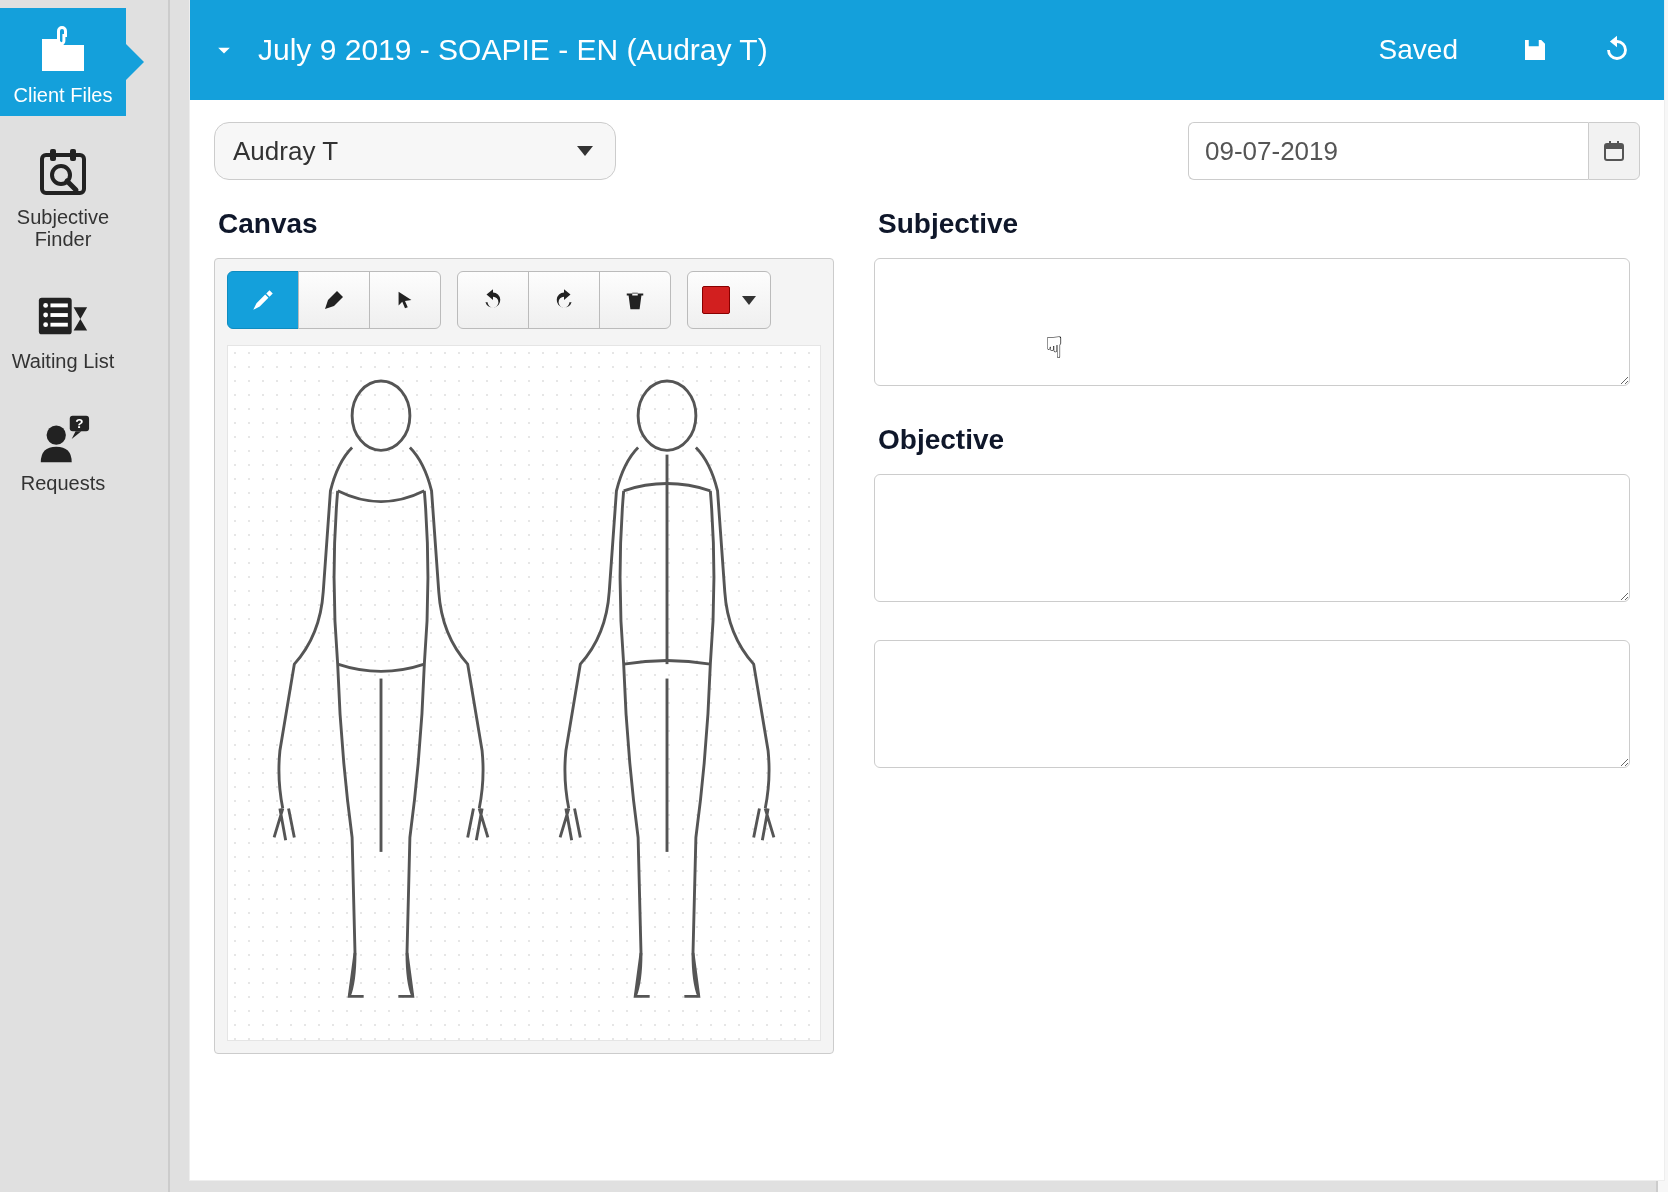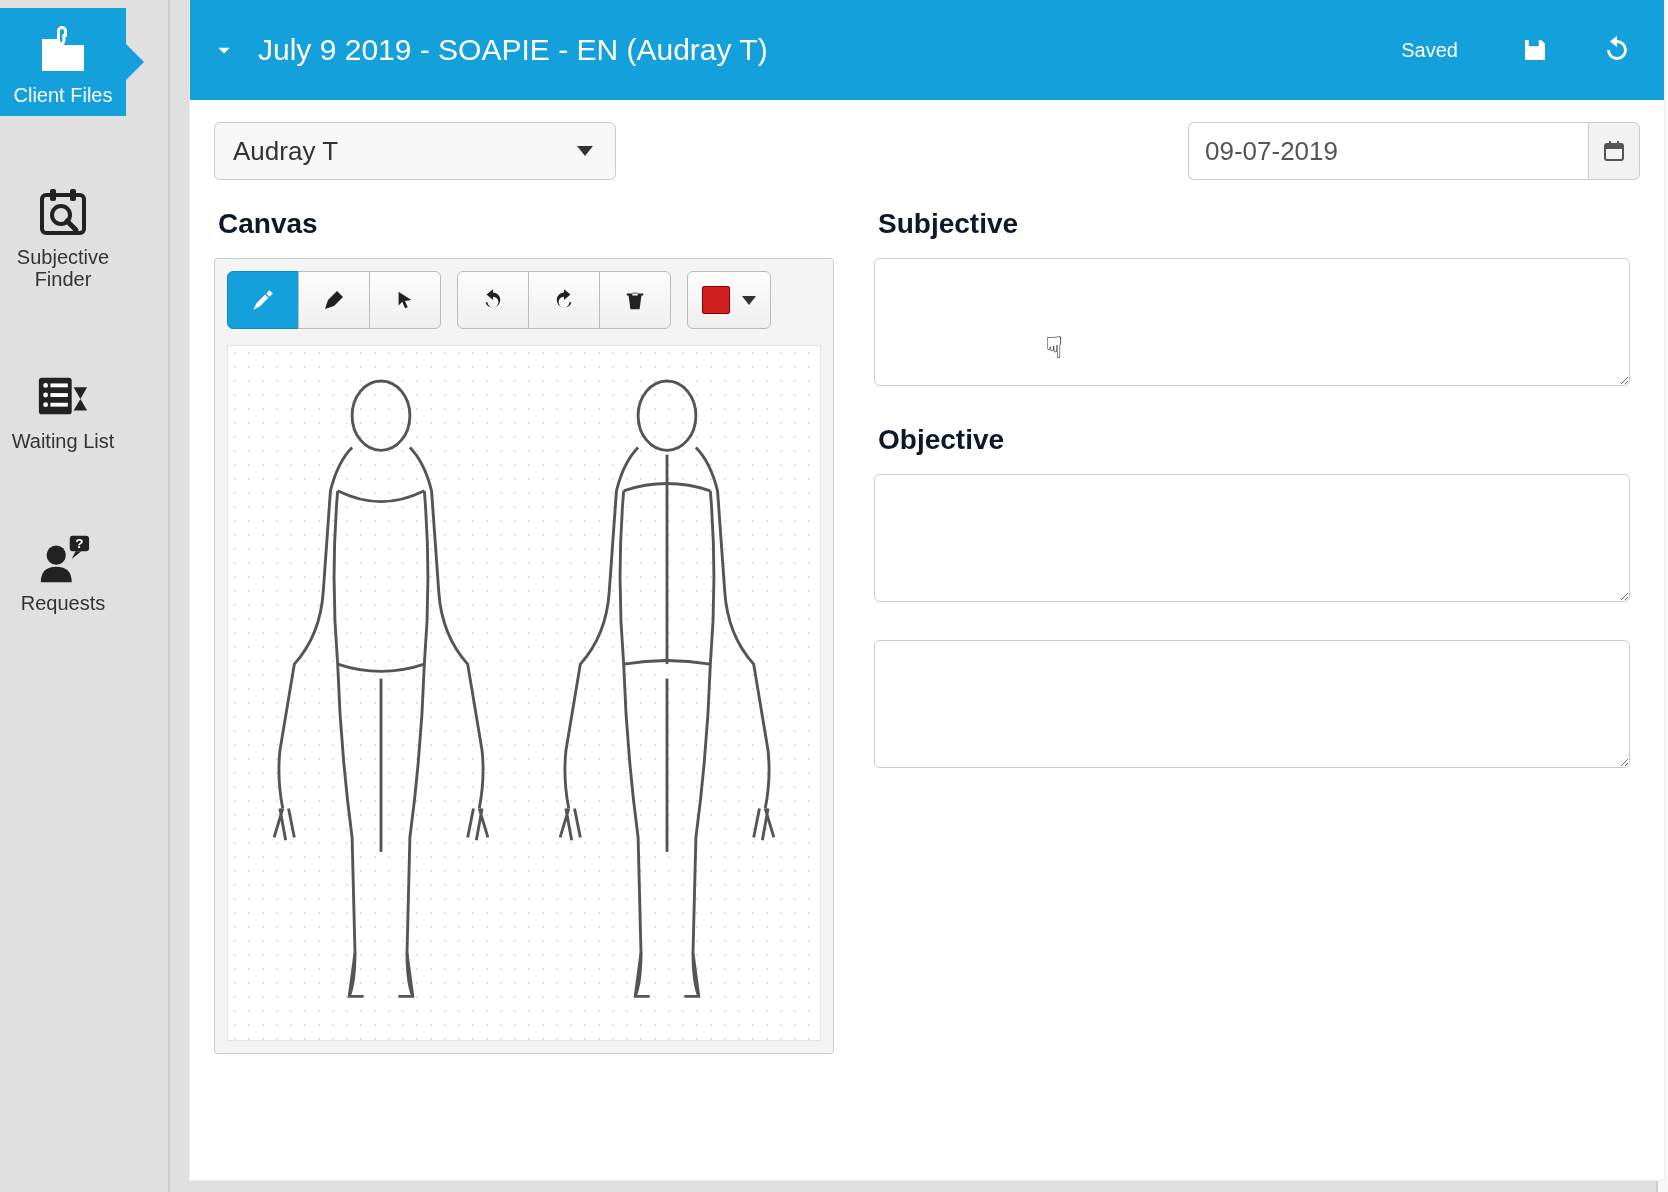--- a/index.html
+++ b/index.html
@@ -9,21 +9,21 @@
     width: 1668px; height: 1192px; position: relative;
     background: #e0e0e0;
   }
   .left-rule { position: absolute; left: 168px; top: 0; width: 2px; height: 100%; background: #ccc; }
   .right-rule { position: absolute; right: 10px; top: 0; width: 2px; height: 100%; background: #ccc; }
   .right-track { position: absolute; right: 0; top: 0; width: 10px; height: 100%; background: #f7f7f7; }
 
   
   .sidebar {
     position: absolute; left: 0; top: 8px; width: 126px;
-    display: flex; flex-direction: column; gap: 54px;
+    display: flex; flex-direction: column; gap: 14px;
   }
   .side-item {
     width: 126px; display: flex; flex-direction: column; align-items: center;
     padding: 14px 0 10px 0; cursor: pointer; color: #333;
     font-size: 20px; line-height: 1.1; text-align: center;
   }
   .side-item.active { background: #14a0db; color: #fff; position: relative; }
   .side-item.active::after {
     content: ""; position: absolute; right: -18px; top: 50%; transform: translateY(-50%);
     width: 0; height: 0; border-top: 18px solid transparent; border-bottom: 18px solid transparent;
@@ -40,30 +40,30 @@
   }
 
   
   .card-header {
     height: 100px; background: #14a0db; color: #fff;
     display: flex; align-items: center; padding: 0 22px 0 14px;
     gap: 14px; font-size: 30px;
   }
   .hdr-chevron { width: 40px; height: 40px; display: flex; align-items: center; justify-content: center; cursor: pointer; }
   .hdr-title { flex: 1; font-weight: 400; }
-  .hdr-saved { font-size: 20px; margin-right: 20px; }
+  .hdr-saved { font-size: 28px; margin-right: 20px; }
   .hdr-icon-btn { width: 50px; height: 50px; display: flex; align-items: center; justify-content: center; cursor: pointer; margin-left: 18px; }
   .hdr-icon-btn svg, .hdr-chevron svg { fill: #fff; }
 
   
   .controls-row {
     display: flex; padding: 22px 24px 0 24px; gap: 20px; align-items: center;
   }
   .select-wrap {
-    width: 402px; height: 58px; background: #f7f7f7; border: 1px solid #ccc; border-radius: 6px;
+    width: 402px; height: 58px; background: #f7f7f7; border: 1px solid #ccc; border-radius: 15px;
     display: flex; align-items: center; padding: 0 18px; font-size: 26px; color: #333;
     cursor: pointer; position: relative;
   }
   .select-wrap .tri {
     position: absolute; right: 22px;
     width: 0; height: 0; border-left: 8px solid transparent; border-right: 8px solid transparent;
     border-top: 10px solid #333;
   }
   .spacer { flex: 1; }
   .date-group { display: flex; align-items: flex-start; }

